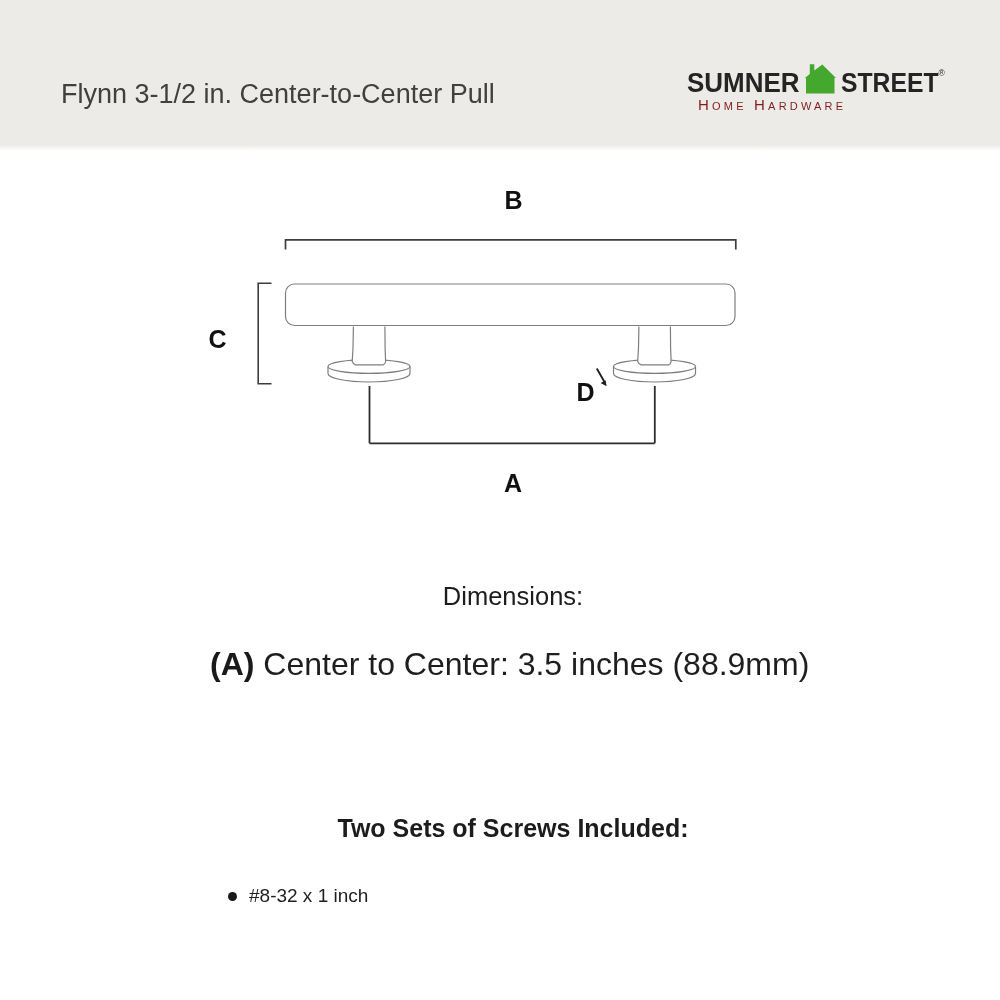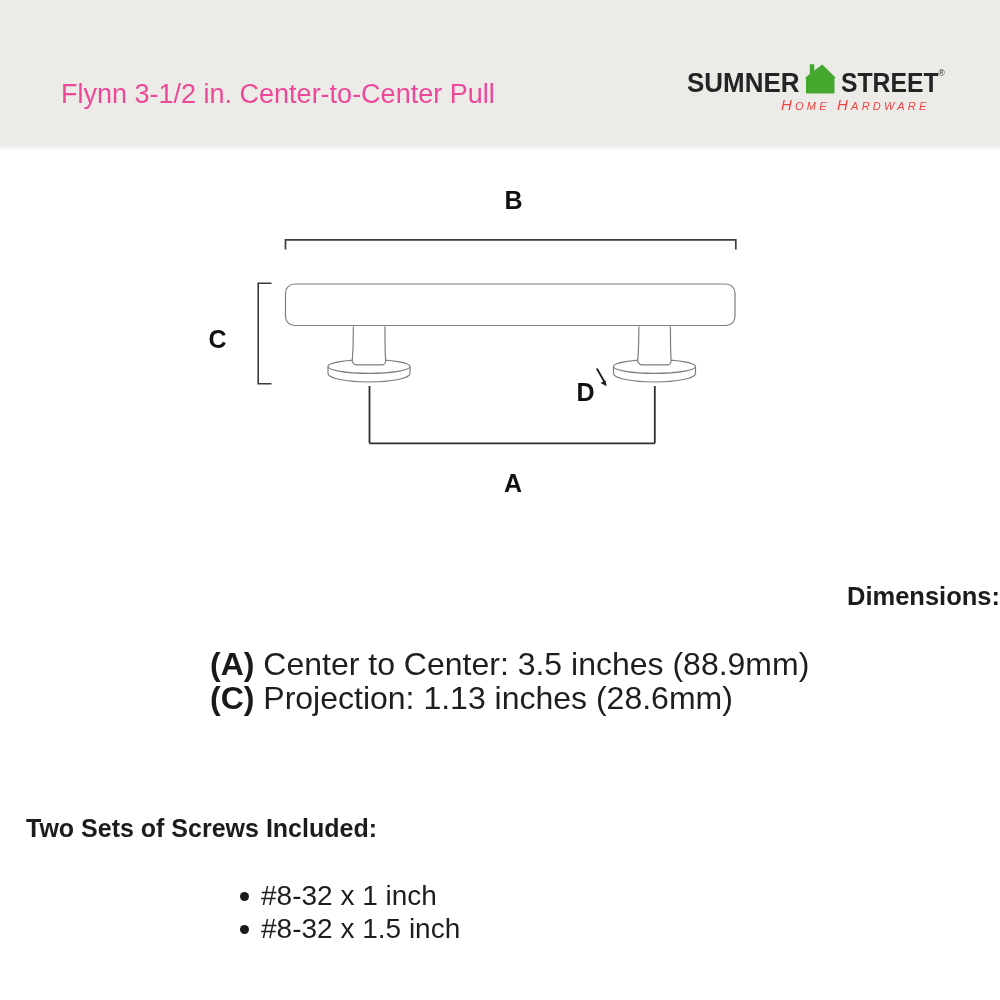--- a/index.html
+++ b/index.html
@@ -12,44 +12,44 @@
   .header{
     left:0;top:0;width:1000px;height:145px;
     background:#edebe8;
   }
   .headerfade{
     left:0;top:144px;width:1000px;height:7px;
     background:linear-gradient(#eae8e5,#ffffff);
   }
   .title{
     left:61px;top:81px;
-    font-size:27px;color:#ec4899;
+    font-size:27px;color:#404040;
     white-space:nowrap;line-height:1;
   }
   .sub{
-    left:781px;top:96.5px;width:150px;
-    font-size:15px;color:#ef4444;letter-spacing:3.2px;
-    font-variant:small-caps;line-height:1;white-space:nowrap;font-style:italic;
+    left:698px;top:96.5px;width:150px;
+    font-size:15px;color:#7f1d1d;letter-spacing:3.2px;
+    font-variant:small-caps;line-height:1;white-space:nowrap;
   }
   .dimhead{
-    left:26px;top:584px;width:974px;text-align:right;
-    font-size:25.5px;font-weight:700;color:#1c1c1c;line-height:1;
+    left:26px;top:584px;width:974px;text-align:center;
+    font-size:25.5px;font-weight:400;color:#1c1c1c;line-height:1;
   }
   .dimlist{
     left:210px;top:648px;width:600px;
     font-size:32px;color:#1e1e1e;line-height:33.6px;white-space:nowrap;
   }
   .dimlist b{color:#1a1a1a;}
   .screwhead{
-    left:26px;top:816px;width:974px;
+    left:26px;top:816px;width:974px;text-align:center;
     font-size:25px;font-weight:700;color:#1c1c1c;line-height:1;
   }
   .bullets{
     left:249px;top:879px;
-    font-size:28px;color:#1e1e1e;line-height:33px;white-space:nowrap;margin-left:12px;
+    font-size:19px;color:#1e1e1e;line-height:33px;white-space:nowrap;
   }
   .dot{position:absolute;width:9px;height:9px;border-radius:50%;background:#1a1a1a;left:-21px;}
 </style>
 </head>
 <body>
   <div class="abs header"></div>
   <div class="abs headerfade"></div>
   <div class="abs title">Flynn 3-1/2 in. Center-to-Center Pull</div>
 
   <svg class="abs" style="left:0;top:0;" width="1000" height="1000" viewBox="0 0 1000 1000">
@@ -91,19 +91,17 @@
       <text x="513" y="492">A</text>
       <text x="217.5" y="348">C</text>
       <text x="585.5" y="401">D</text>
     </g>
   </svg>
 
   <div class="abs sub">Home Hardware</div>
   <div class="abs dimhead">Dimensions:</div>
   <div class="abs dimlist">
     <div><b>(A)</b> Center to Center: 3.5 inches (88.9mm)</div>
-    <div><b>(C)</b> Projection: 1.13 inches (28.6mm)</div>
   </div>
   <div class="abs screwhead">Two Sets of Screws Included:</div>
   <div class="abs bullets">
     <div><span class="dot" style="top:13px;"></span>#8-32 x 1 inch</div>
-    <div><span class="dot" style="top:46px;"></span>#8-32 x 1.5 inch</div>
   </div>
 
 </body></html>

